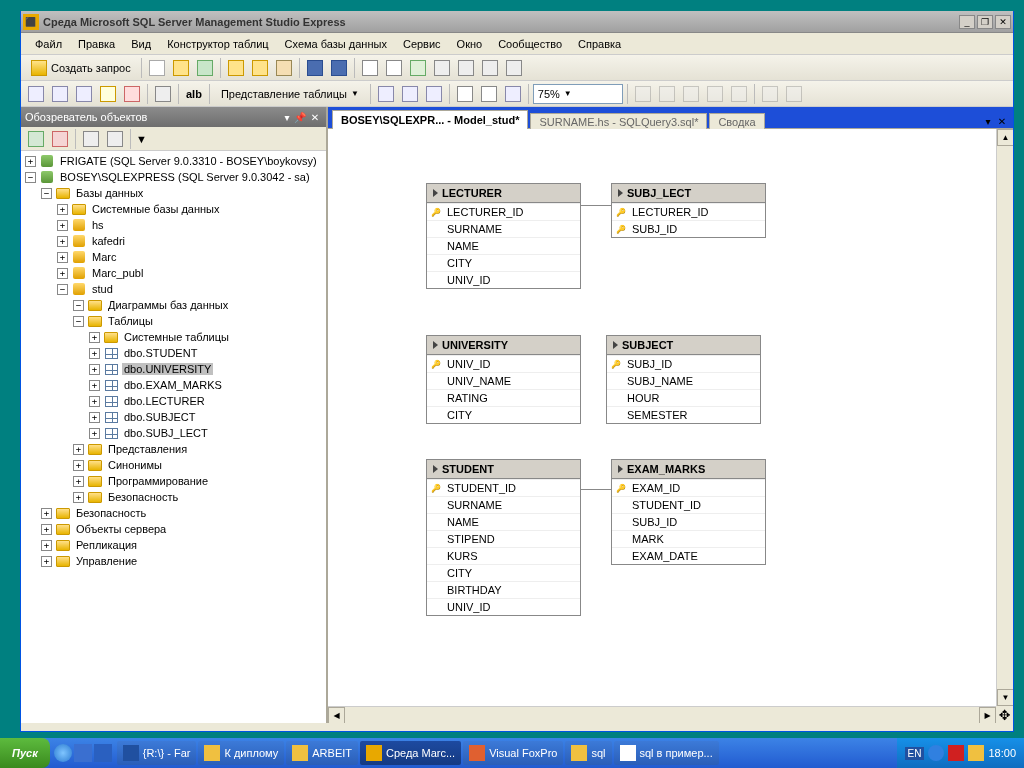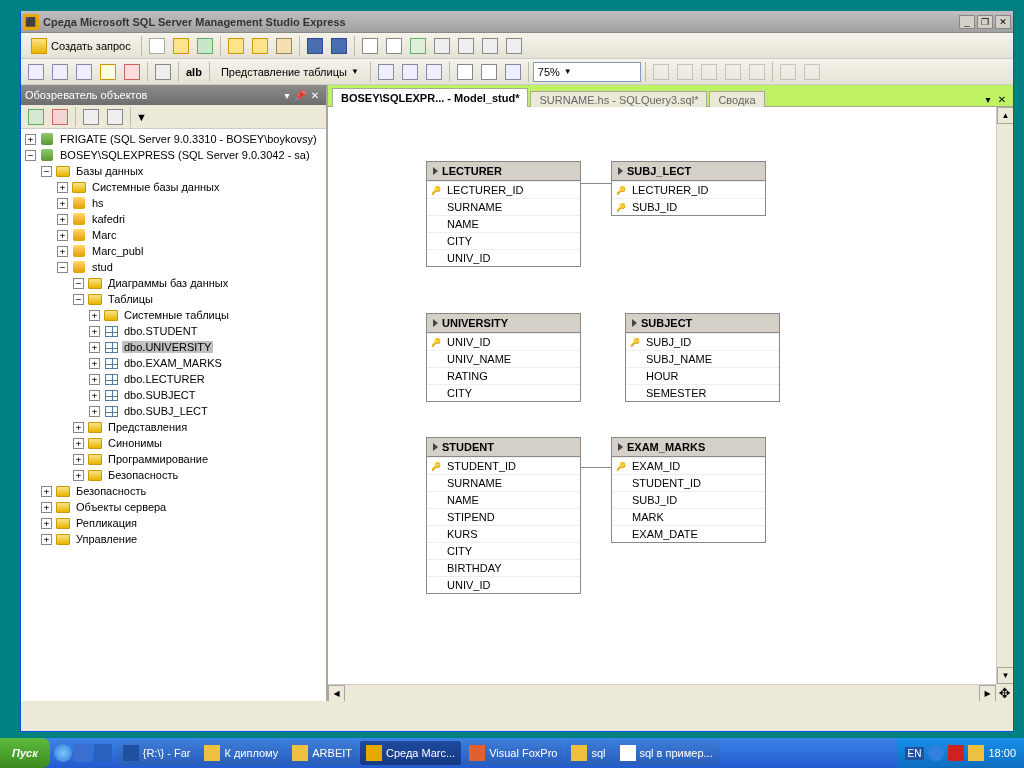--- a/index.html
+++ b/index.html
@@ -31,21 +31,21 @@
 .expander { width: 11px; height: 11px; border: 1px solid #888; background: #fff; display: inline-flex; align-items: center; justify-content: center; font-size: 9px; line-height: 1; margin-right: 3px; cursor: pointer; font-family: monospace; }
 .expander.empty { border: none; background: none; }
 .node-icon { width: 16px; height: 14px; margin-right: 3px; display: inline-flex; align-items: center; justify-content: center; }
 .folder-ico { width: 14px; height: 11px; background: linear-gradient(#ffe08a,#e8b400); border: 1px solid #cc9900; border-radius: 1px; }
 .db-ico { width: 12px; height: 12px; background: linear-gradient(#ffd86b,#e0a000); border-radius: 2px; }
 .server-ico { width: 12px; height: 12px; background: linear-gradient(#8ec96b,#5a9638); border-radius: 2px; }
 .table-ico { width: 13px; height: 11px; background: #fff; border: 1px solid #5a7aa0; background-image: linear-gradient(#5a7aa0,#5a7aa0),linear-gradient(#5a7aa0,#5a7aa0); background-size: 100% 1px, 1px 100%; background-position: 0 5px, 6px 0; background-repeat: no-repeat; }
 .diagram-ico { width: 13px; height: 11px; background: #eaf2ff; border: 1px solid #5a7aa0; }
 .label { padding: 0 2px; }
 .tabs-area { flex: 1; display: flex; flex-direction: column; background: #fff; }
-.tab-strip { height: 22px; background: #bef264; display: flex; align-items: flex-end; padding: 0 4px; border-bottom: 1px solid #aca899; }
+.tab-strip { height: 22px; background: #1d4ed8; display: flex; align-items: flex-end; padding: 0 4px; border-bottom: 1px solid #aca899; }
 .tab { padding: 3px 8px; background: #fff; border: 1px solid #aca899; border-bottom: none; margin-right: 2px; cursor: pointer; position: relative; top: 1px; }
 .tab.inactive { background: #ece9d8; color: #666; top: 2px; padding: 2px 8px; }
 .tab-strip .spacer { flex: 1; }
 .tab-strip .tb-x { width: 14px; height: 14px; cursor: pointer; display: flex; align-items: center; justify-content: center; font-size: 10px; }
 .diagram-canvas { flex: 1; background: #fff; position: relative; overflow: hidden; }
 .db-table { position: absolute; width: 155px; background: #eeeeee; border: 1px solid #888; font-size: 10px; }
 .db-table .hdr { background: #d4d0c8; border-bottom: 1px solid #888; font-weight: bold; padding: 3px 6px; display: flex; align-items: center; }
 .db-table .hdr::before { content: ""; width: 0; height: 0; border-left: 5px solid #444; border-top: 4px solid transparent; border-bottom: 4px solid transparent; margin-right: 4px; }
 .db-table .col { padding: 2px 4px; display: flex; align-items: center; gap: 4px; background: #fff; border-top: 1px solid #eee; }
 .db-table .key::before { content: "🔑"; font-size: 8px; width: 12px; display: inline-block; }
@@ -70,20 +70,31 @@
 
 <div class="window">
   <div class="titlebar">
     <span class="icon">⬛</span>
     <span class="title">Среда Microsoft SQL Server Management Studio Express</span>
     <span class="win-btn">_</span>
     <span class="win-btn">❐</span>
     <span class="win-btn">✕</span>
   </div>
 
+  <div class="menubar">
+    <span class="menu-item">Файл</span>
+    <span class="menu-item">Правка</span>
+    <span class="menu-item">Вид</span>
+    <span class="menu-item">Конструктор таблиц</span>
+    <span class="menu-item">Схема базы данных</span>
+    <span class="menu-item">Сервис</span>
+    <span class="menu-item">Окно</span>
+    <span class="menu-item">Сообщество</span>
+    <span class="menu-item">Справка</span>
+  </div>
 
   <div class="toolbar">
     <div class="new-query">
       <span style="width:16px;height:16px;background:linear-gradient(#ffe38a,#e8b400);border:1px solid #cc9900"></span>
       <span>Создать запрос</span>
     </div>
     <div class="tb-sep"></div>
     <div class="tb-btn">
         <span style="background:#fff;border:1px solid #aaa"></span>
       </div>
@@ -175,21 +186,21 @@
     <div class="tb-btn">
         <span style="background:#fff;border:1px solid #888"></span>
       </div>
     <div class="tb-btn">
         <span style="background:#fff;border:1px solid #888"></span>
       </div>
     <div class="tb-btn">
         <span style="background:#eef;border:1px solid #88a"></span>
       </div>
     <div class="tb-sep"></div>
-    <div class="tb-combo" style="width:108px">
+    <div class="tb-combo" style="width:90px">
       <span>75%</span>
       <span class="arrow">▼</span>
     </div>
     <div class="tb-sep"></div>
     <div class="tb-btn" style="opacity:.4">
         <span style="background:#eee;border:1px solid #888"></span>
       </div>
     <div class="tb-btn" style="opacity:.4">
         <span style="background:#eee;border:1px solid #888"></span>
       </div>
@@ -451,21 +462,21 @@
         </div>
 
         <div class="db-table" style="left:98px;top:206px">
           <div class="hdr">UNIVERSITY</div>
           <div class="col key">UNIV_ID</div>
           <div class="col nokey">UNIV_NAME</div>
           <div class="col nokey">RATING</div>
           <div class="col nokey">CITY</div>
         </div>
 
-        <div class="db-table" style="left:297px;top:206px">
+        <div class="db-table" style="left:278px;top:206px">
           <div class="hdr">SUBJECT</div>
           <div class="col key">SUBJ_ID</div>
           <div class="col nokey">SUBJ_NAME</div>
           <div class="col nokey">HOUR</div>
           <div class="col nokey">SEMESTER</div>
         </div>
 
         <div class="db-table" style="left:98px;top:330px">
           <div class="hdr">STUDENT</div>
           <div class="col key">STUDENT_ID</div>

